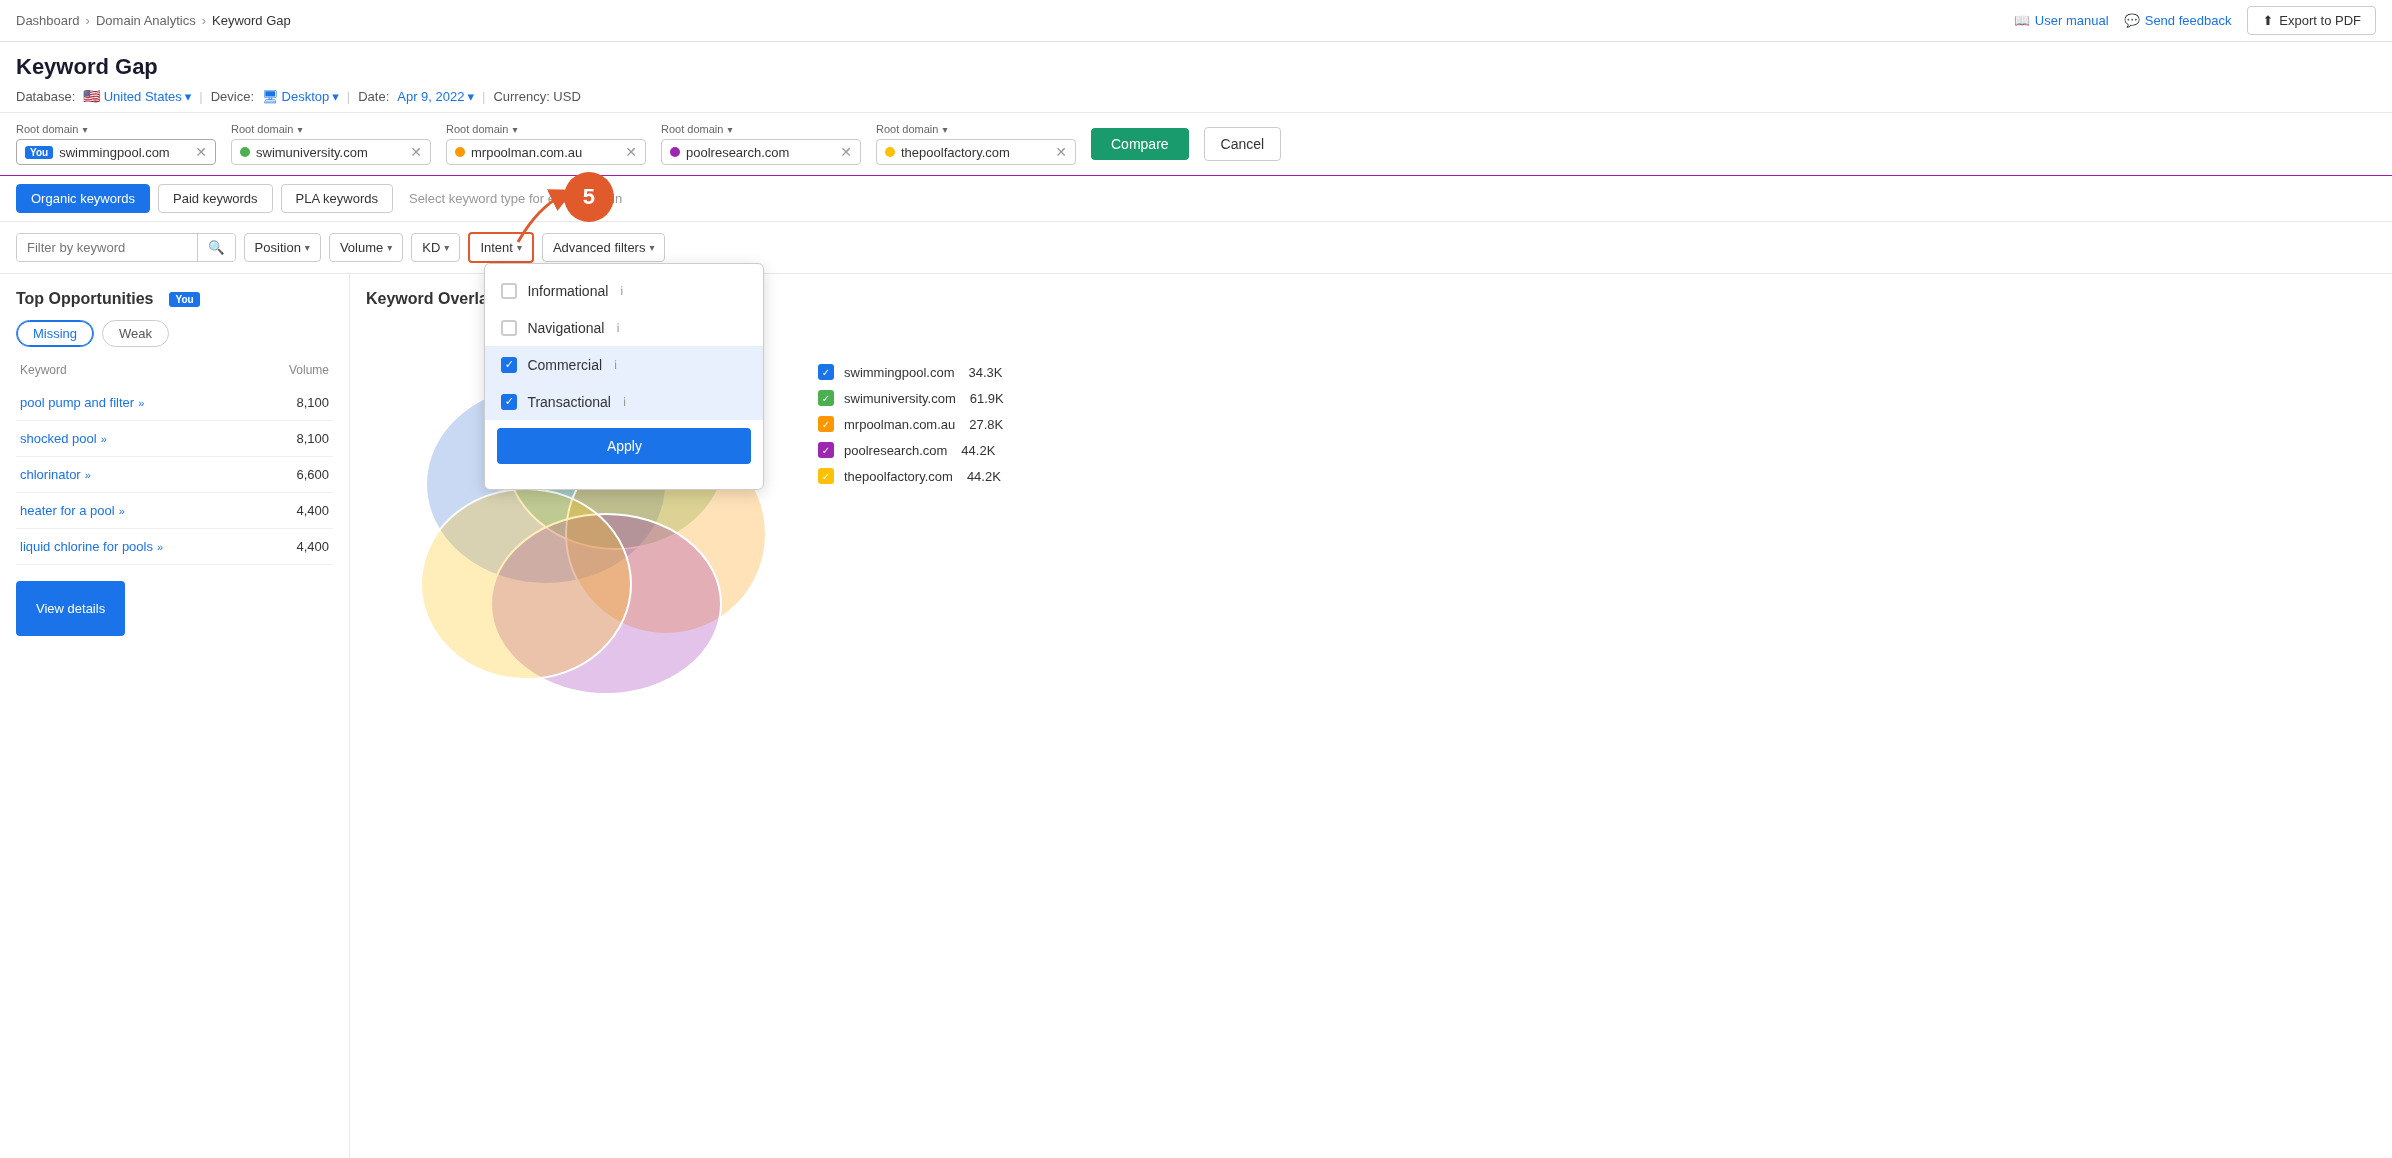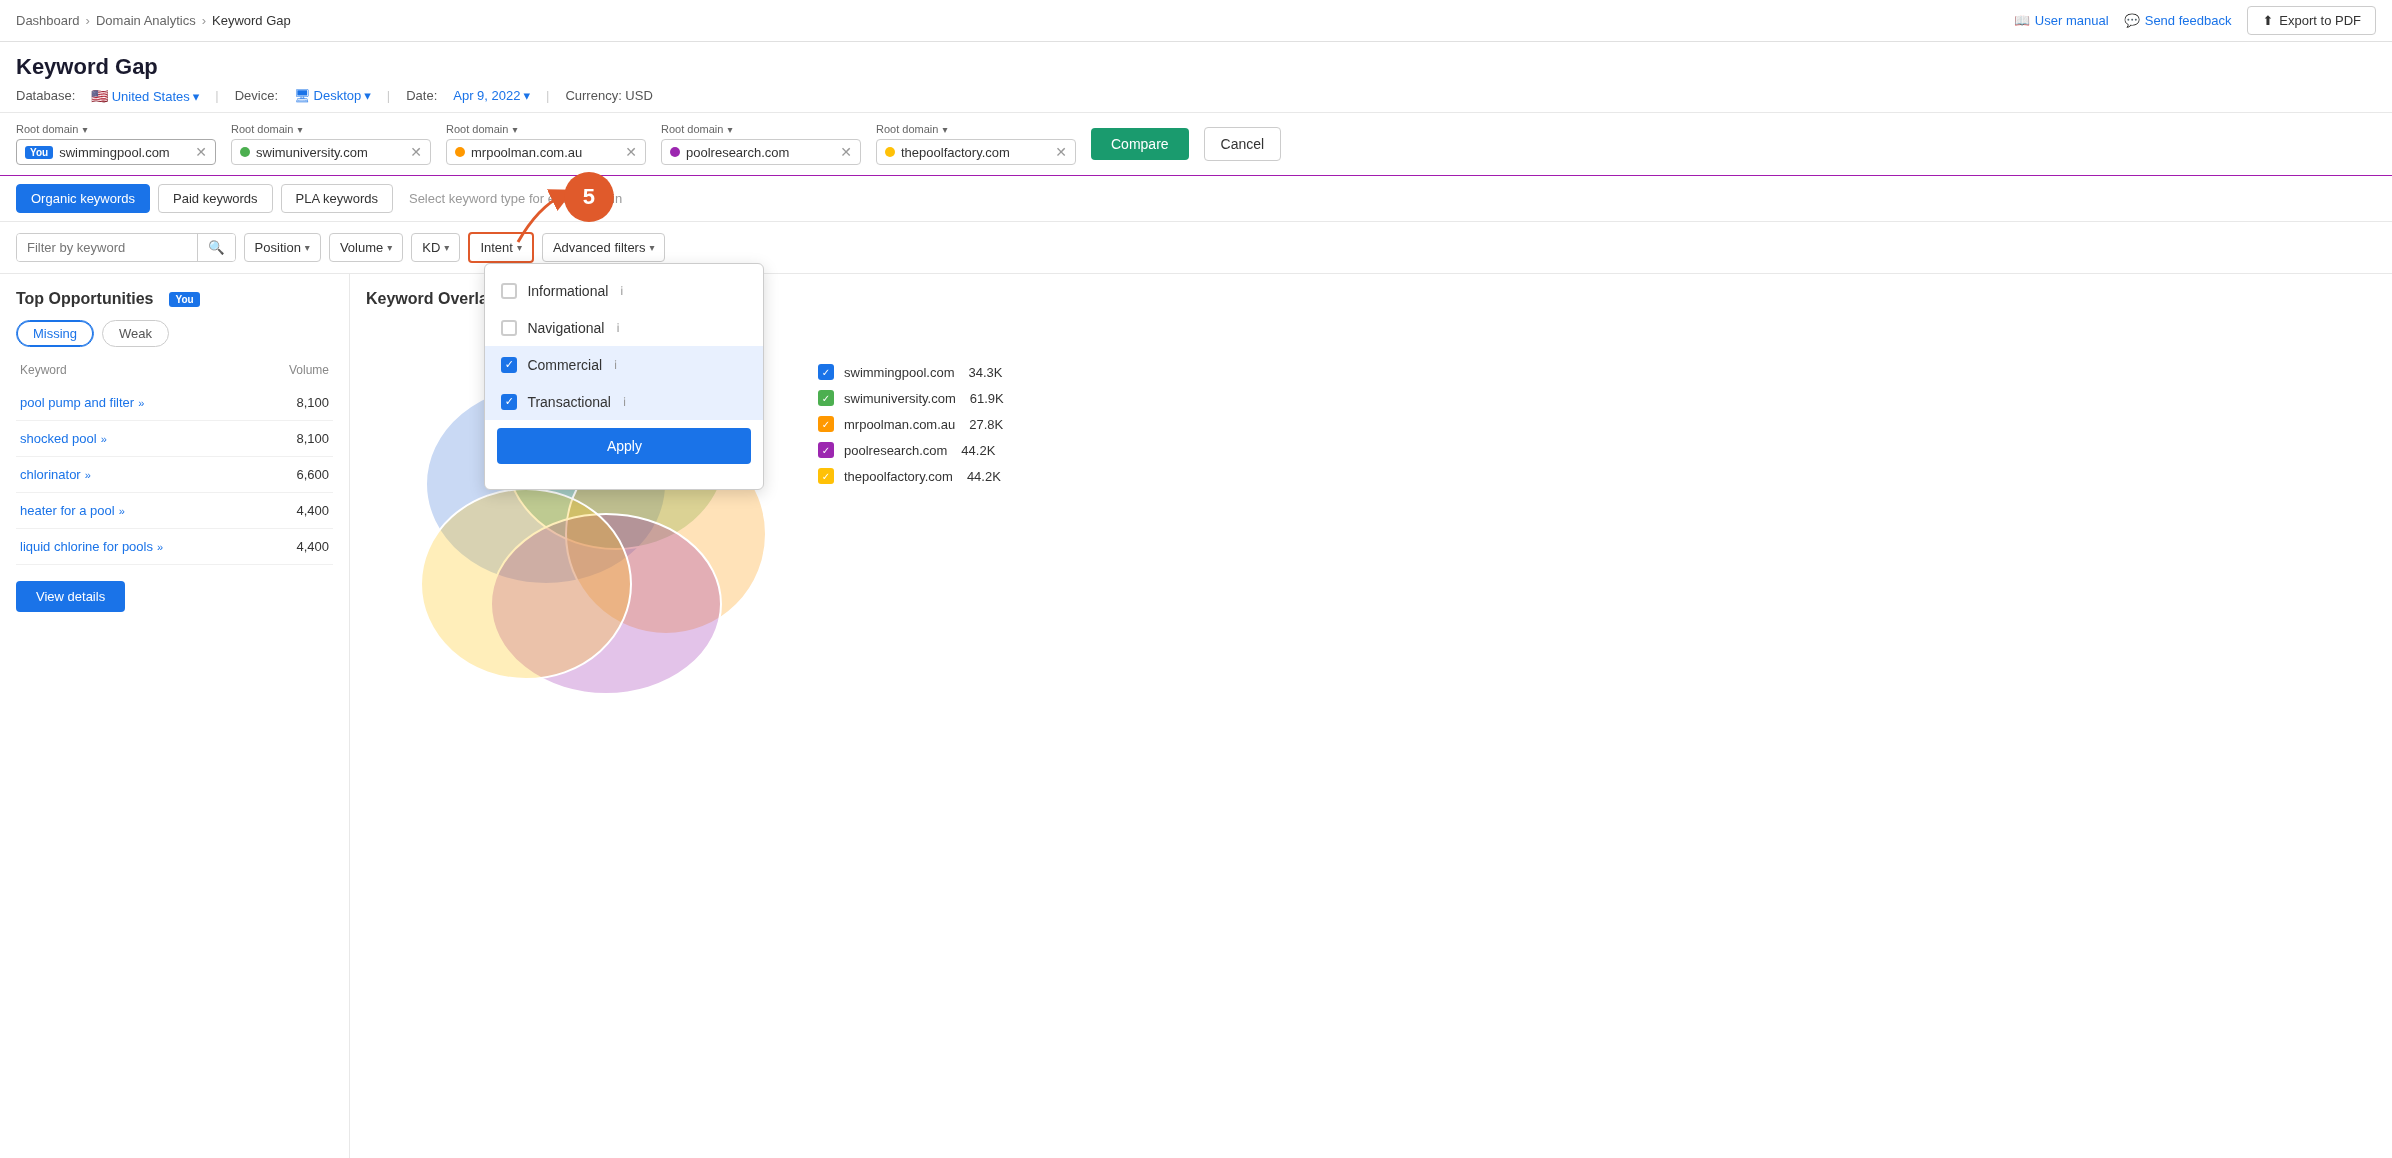--- a/index.html
+++ b/index.html
@@ -8,21 +8,21 @@
     .top-bar { display: flex; align-items: center; padding: 6px 16px; background: #fff; border-bottom: 1px solid #e0e0e0; justify-content: space-between; }
     .breadcrumb { display: flex; align-items: center; gap: 6px; font-size: 13px; color: #666; }
     .breadcrumb span { color: #666; }
     .breadcrumb .sep { color: #999; }
     .breadcrumb .current { color: #333; font-weight: 500; }
     .top-actions { display: flex; align-items: center; gap: 16px; }
     .top-link { display: flex; align-items: center; gap: 4px; color: #1a73e8; font-size: 13px; cursor: pointer; text-decoration: none; }
     
     .page-header { padding: 12px 16px 8px; background: #fff; }
     .page-title { font-size: 22px; font-weight: 600; color: #1a1a2e; margin-bottom: 8px; }
-    .page-meta { display: flex; align-items: flex-start; gap: 16px; font-size: 13px; color: #555; }
+    .page-meta { display: flex; align-items: center; gap: 8px; font-size: 13px; color: #555; }
     .meta-link { color: #1a73e8; cursor: pointer; display: flex; align-items: center; gap: 3px; }
     .meta-sep { color: #ccc; }
     .flag { font-size: 14px; }
     
     .domains-bar { background: #fff; border-top: 1px solid #e8e8e8; border-bottom: 1px solid #a21caf; padding: 10px 16px; display: flex; align-items: center; gap: 15px; flex-wrap: wrap; }
     .domain-group { display: flex; flex-direction: column; gap: 4px; min-width: 200px; }
     .domain-label { font-size: 11px; color: #666; display: flex; align-items: center; gap: 4px; cursor: pointer; }
     .domain-label .chevron { font-size: 10px; }
     .domain-input-wrap { display: flex; align-items: center; border: 1px solid #ccc; border-radius: 4px; padding: 4px 8px; background: #fff; gap: 6px; font-size: 13px; }
     .domain-input-wrap.you-domain { border-color: #aaa; }
@@ -50,21 +50,21 @@
     .left-panel { width: 350px; flex-shrink: 0; background: #fff; border-right: 1px solid #e8e8e8; padding: 16px; overflow-y: auto; }
     .left-panel-title { font-size: 16px; font-weight: 600; margin-bottom: 12px; display: flex; align-items: center; gap: 16px; }
     .you-tag { background: #1a73e8; color: #fff; font-size: 10px; padding: 2px 6px; border-radius: 3px; font-weight: 600; }
     .tab-group { display: flex; gap: 8px; margin-bottom: 16px; }
     .tab-btn { padding: 5px 16px; border-radius: 20px; border: 1px solid #ccc; font-size: 13px; cursor: pointer; background: #fff; color: #555; }
     .tab-btn.active { background: #fff; border-color: #1a73e8; color: #1a73e8; font-weight: 500; box-shadow: inset 0 0 0 1px #1a73e8; }
     .kw-table-header { display: flex; justify-content: space-between; font-size: 12px; color: #888; margin-bottom: 8px; padding: 0 4px; }
     .kw-row { display: flex; justify-content: space-between; align-items: flex-start; padding: 10px 4px; border-bottom: 1px solid #f0f0f0; }
     .kw-link { color: #1a73e8; font-size: 13px; cursor: pointer; text-decoration: none; display: flex; align-items: center; gap: 4px; }
     .kw-vol { font-size: 13px; color: #333; }
-    .view-details-btn { margin-top: 16px; background: #1a73e8; color: #fff; border: none; padding: 8px 20px; border-radius: 4px; cursor: pointer; font-size: 13px; }
+    .view-details-btn { margin-top: 16px; background: #1a73e8; color: #fff; border: none; padding: 20px 20px; border-radius: 4px; cursor: pointer; font-size: 13px; }
     
     .right-panel { flex: 1; background: #fff; padding: 16px; overflow: hidden; position: relative; }
     .right-panel-title { font-size: 16px; font-weight: 600; margin-bottom: 16px; }
     
     .venn-area { display: flex; gap: 32px; align-items: flex-start; }
     .venn-chart { position: relative; width: 420px; height: 420px; flex-shrink: 0; }
     
     .legend-area { display: flex; flex-direction: column; gap: 10px; padding-top: 40px; }
     .legend-item { display: flex; align-items: center; gap: 10px; font-size: 13px; }
     .legend-check { width: 16px; height: 16px; border-radius: 3px; display: flex; align-items: center; justify-content: center; color: #fff; font-size: 10px; flex-shrink: 0; }

